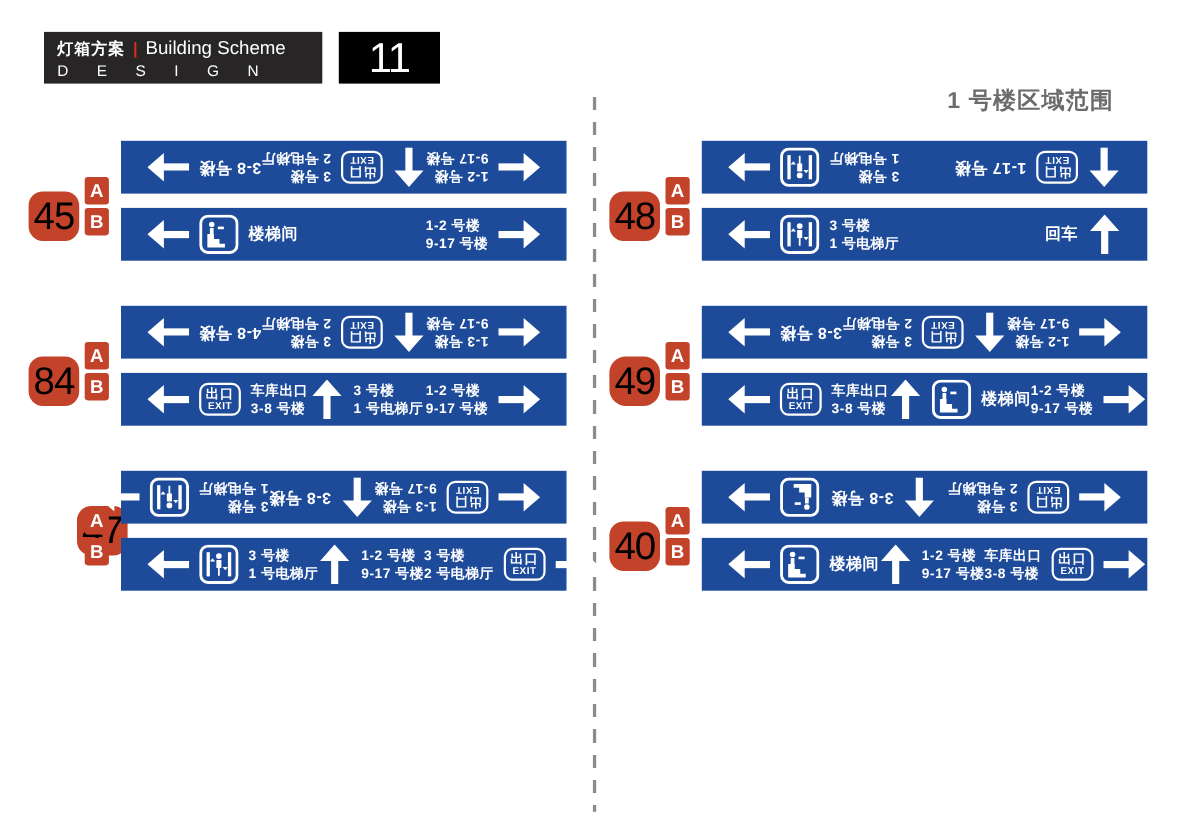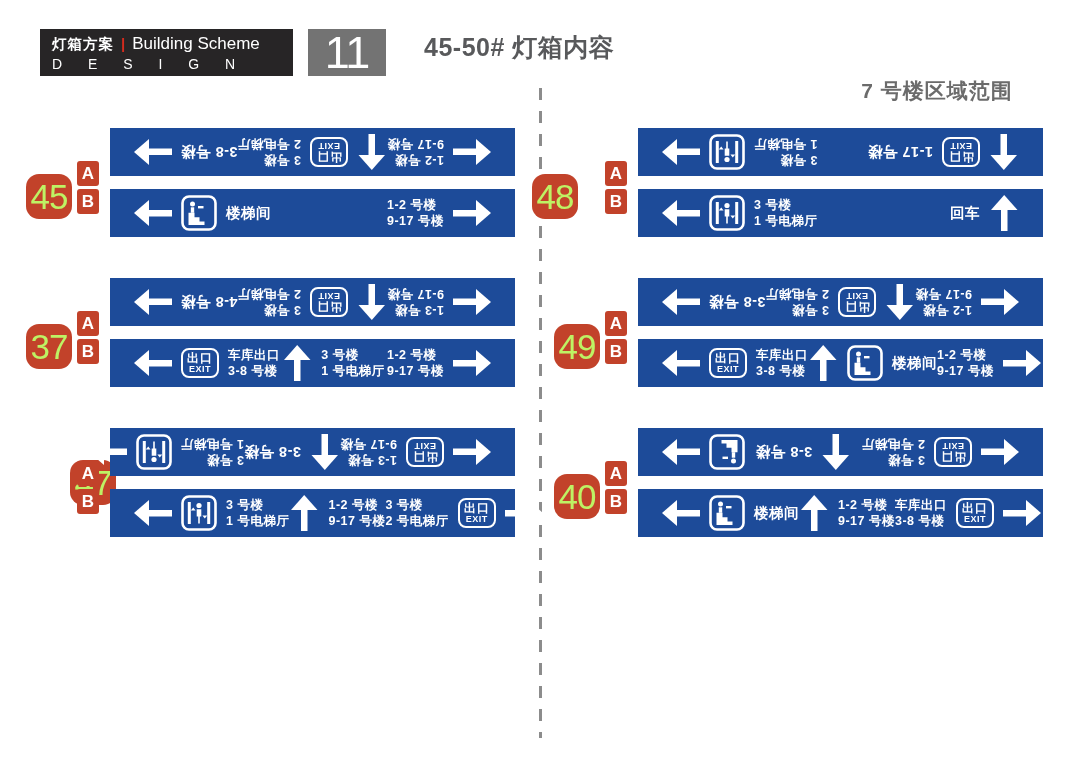--- a/index.html
+++ b/index.html
@@ -8,37 +8,37 @@
           font-family:"Liberation Sans",sans-serif;}
 
   
   .logo-box{position:absolute;left:40px;top:29px;width:253px;height:47px;background:#272526;
             color:#fff;padding:5px 12px 2px 12px;display:flex;flex-direction:column;justify-content:space-between;}
   .logo-line1{display:flex;align-items:baseline;white-space:nowrap;}
   .logo-cn{font-size:14.5px;font-weight:bold;letter-spacing:1px;}
   .logo-sep{color:#d42b1e;font-weight:bold;margin:0 7px;font-size:15px;}
   .logo-en{font-size:17px;font-weight:400;}
   .logo-design{font-size:14px;letter-spacing:11px;white-space:nowrap;line-height:1;margin-bottom:3px;}
-  .page-num{position:absolute;left:308px;top:29px;width:78px;height:47px;background:#737373;
-            color:#fff;font-size:45px;font-weight:400;display:flex;align-items:center;justify-content:center;
+  .page-num{position:absolute;left:308px;top:29px;width:92px;height:47px;background:#000000;
+            color:#fff;font-size:38px;font-weight:400;display:flex;align-items:center;justify-content:center;
             letter-spacing:-1px;line-height:1;}
   .sheet-title{position:absolute;left:424px;top:31px;font-size:25px;font-weight:bold;color:#58595b;
                letter-spacing:0.5px;white-space:nowrap;}
   .building-en{position:absolute;right:18px;top:14px;font-size:47px;color:#7c7c7c;font-weight:400;
                letter-spacing:1px;white-space:nowrap;}
   .building-cn{position:absolute;left:836px;top:77px;width:202px;text-align:center;font-size:21px;
                font-weight:bold;color:#6b6b6b;letter-spacing:1px;white-space:nowrap;}
 
   
   .vdivider{position:absolute;left:539px;top:88px;width:3px;height:650px;
             background:repeating-linear-gradient(to bottom,#8c8c8c 0 12px,transparent 12px 23px);}
 
   
   .num-badge{position:absolute;width:46px;height:45px;background:#c2422a;border-radius:13px;
-             color:#bef264;font-size:35px;font-weight:400;display:flex;align-items:center;justify-content:center;
+             color:#000000;font-size:35px;font-weight:400;display:flex;align-items:center;justify-content:center;
              letter-spacing:-1px;line-height:1;}
   .letter-badge{position:absolute;width:22px;height:25px;background:#c2422a;border-radius:3px;
                 color:#fff;font-size:17px;font-weight:bold;display:flex;align-items:center;justify-content:center;}
 
   
   .panel{position:absolute;width:405px;height:48px;background:#1d4b99;}
   .pinner{width:100%;height:100%;display:flex;align-items:center;justify-content:space-between;
           padding:0 24px;color:#ffffff;}
   .panel.rot .pinner{transform:rotate(180deg);}
   .seg{display:flex;align-items:center;gap:9px;white-space:nowrap;}
@@ -60,22 +60,21 @@
   <div class="logo-box">
     <div class="logo-line1">
       <span class="logo-cn">灯箱方案</span>
       <span class="logo-sep">|</span>
       <span class="logo-en">Building Scheme</span>
     </div>
     <div class="logo-design">D E S I G N</div>
   </div>
 
   <div class="page-num">11</div>
-  <div class="sheet-title">45-50# 灯箱内容</div>
-  <div class="building-cn">7 号楼区域范围</div>
+  <div class="building-cn">1 号楼区域范围</div>
 
   <div class="vdivider"></div>
 
   <div id="signs">
       <div class="num-badge" style="left: 26px; top: 174px;">45</div>
       <div class="letter-badge" style="left: 77px; top: 161px;">A</div>
       <div class="letter-badge" style="left: 77px; top: 189px;">B</div>
       <div class="panel rot" style="left: 110px; top: 128px;">
         <div class="pinner">
           <div class="seg">
@@ -148,21 +147,21 @@
             </div>
             <div class="arrow">
               <svg width="38" height="30" viewBox="0 0 38 30">
                 <rect x="0" y="12" width="27" height="6.5"></rect>
                 <polygon points="23,2 38,15 23,28"></polygon>
               </svg>
             </div>
           </div>
         </div>
       </div>
-      <div class="num-badge" style="left: 26px; top: 324px;">37</div>
+      <div class="num-badge" style="left: 26px; top: 324px;">84</div>
       <div class="letter-badge" style="left: 77px; top: 311px;">A</div>
       <div class="letter-badge" style="left: 77px; top: 339px;">B</div>
       <div class="panel rot" style="left: 110px; top: 278px;">
         <div class="pinner">
           <div class="seg">
             <div class="arrow">
               <svg width="38" height="30" viewBox="0 0 38 30">
                 <rect x="11" y="12" width="27" height="6.5"></rect>
                 <polygon points="15,2 0,15 15,28"></polygon>
               </svg>
@@ -350,21 +349,21 @@
             </div>
             <div class="arrow">
               <svg width="38" height="30" viewBox="0 0 38 30">
                 <rect x="0" y="12" width="27" height="6.5"></rect>
                 <polygon points="23,2 38,15 23,28"></polygon>
               </svg>
             </div>
           </div>
         </div>
       </div>
-      <div class="num-badge" style="left: 532px; top: 174px;">48</div>
+      <div class="num-badge" style="left: 554px; top: 174px;">48</div>
       <div class="letter-badge" style="left: 605px; top: 161px;">A</div>
       <div class="letter-badge" style="left: 605px; top: 189px;">B</div>
       <div class="panel rot" style="left: 638px; top: 128px;">
         <div class="pinner">
           <div class="seg">
             <div class="arrow">
               <svg width="30" height="36" viewBox="0 0 30 36">
                 <rect x="12" y="10" width="6.5" height="26"></rect>
                 <polygon points="2,15 15.2,0 28.5,15"></polygon>
               </svg>
@@ -433,21 +432,21 @@
             </div>
             <div class="arrow">
               <svg width="30" height="36" viewBox="0 0 30 36">
                 <rect x="12" y="10" width="6.5" height="26"></rect>
                 <polygon points="2,15 15.2,0 28.5,15"></polygon>
               </svg>
             </div>
           </div>
         </div>
       </div>
-      <div class="num-badge" style="left: 554px; top: 324px;">49</div>
+      <div class="num-badge" style="left: 554px; top: 324px; border-radius: 15px;">49</div>
       <div class="letter-badge" style="left: 605px; top: 311px;">A</div>
       <div class="letter-badge" style="left: 605px; top: 339px;">B</div>
       <div class="panel rot" style="left: 638px; top: 278px;">
         <div class="pinner">
           <div class="seg">
             <div class="arrow">
               <svg width="38" height="30" viewBox="0 0 38 30">
                 <rect x="11" y="12" width="27" height="6.5"></rect>
                 <polygon points="15,2 0,15 15,28"></polygon>
               </svg>

